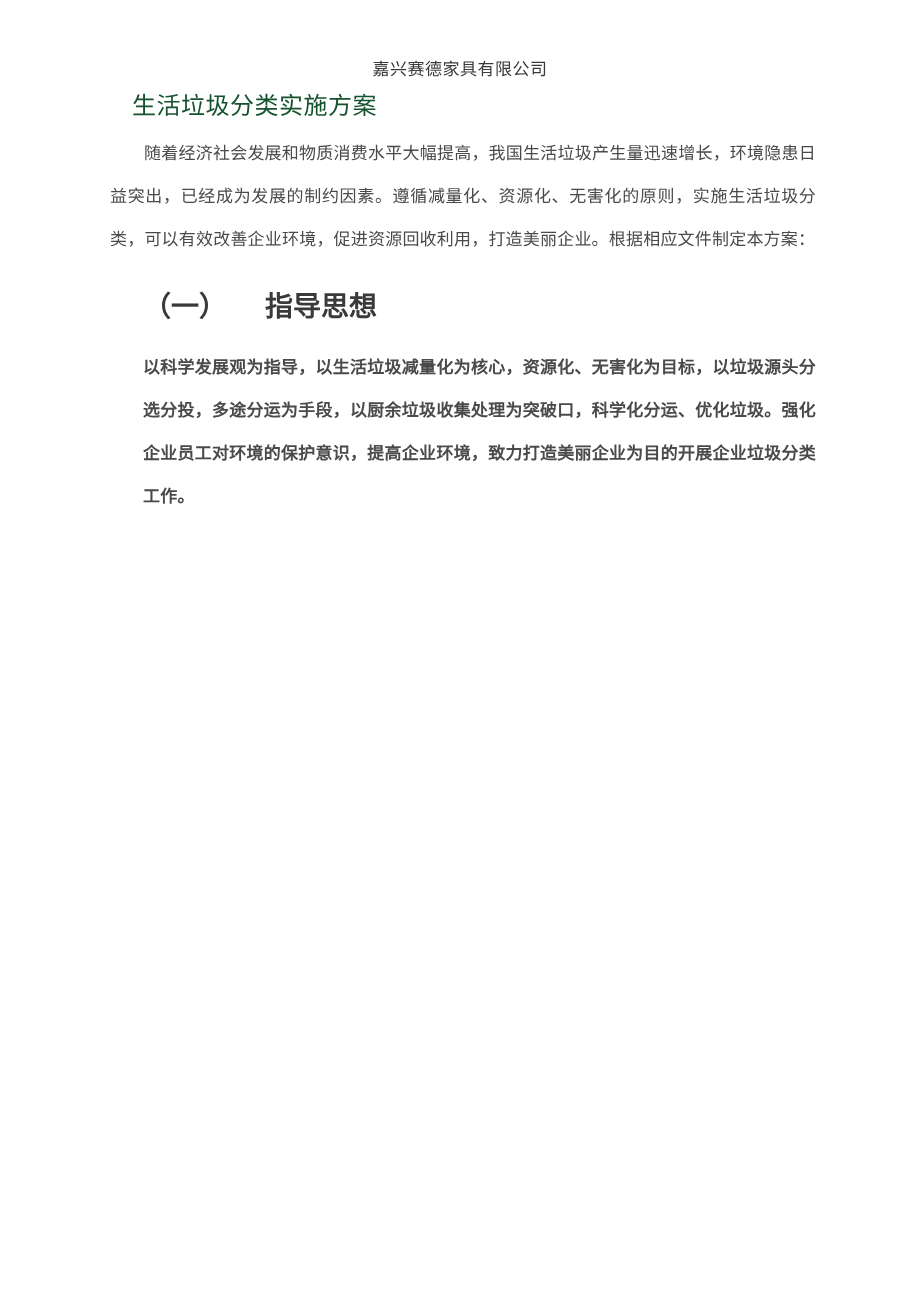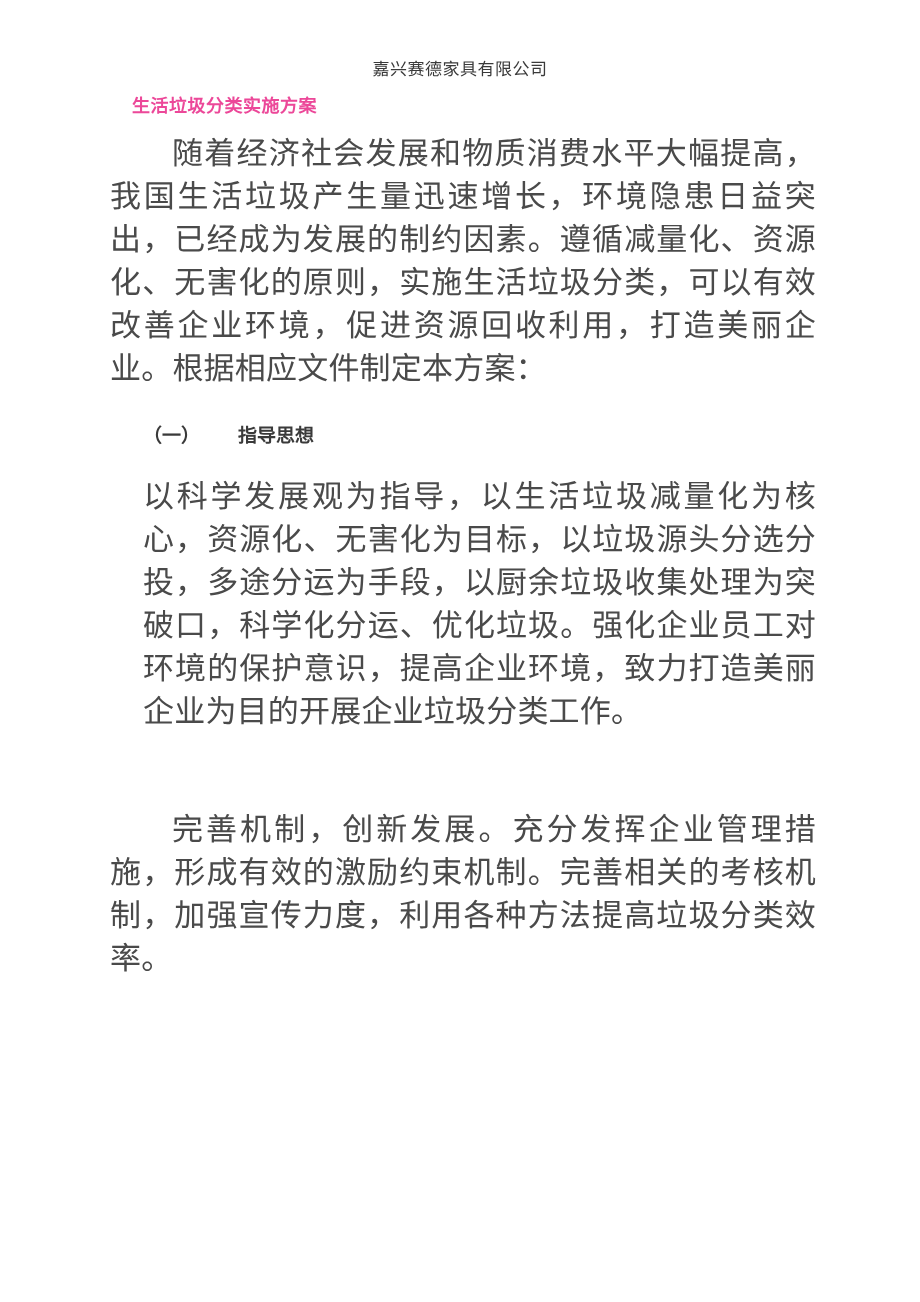--- a/index.html
+++ b/index.html
@@ -42,59 +42,60 @@
   .content {
     position: absolute;
     top: 86px;
     left: 110px;
     width: 706px;
   }
 
   
   .doc-title {
     font-family: "DejaVu Sans", "Liberation Sans", sans-serif;
-    font-weight: bold;
-    font-size: 18px;
+    font-weight: normal;
+    font-size: 24px;
     line-height: 40px;
-    color: #ec4899;
+    color: #14532d;
     margin: 0 0 6px 0;
     padding-left: 22px;
     letter-spacing: 0.5px;
     white-space: nowrap;
   }
 
   
   .para {
     font-family: "DejaVu Serif", "Liberation Serif", serif;
-    font-size: 31px;
+    font-size: 17px;
     line-height: 43px;
     color: #4a4a4a;
     margin: 0;
     text-align: justify;
     text-justify: inter-ideograph;
     letter-spacing: 0.2px;
     word-break: break-all;
   }
   .para.indent {
     text-indent: 2em;
   }
   .para.noindent {
     text-indent: 0;
     padding-left: 33px;
+    font-weight: bold;
   }
 
   .spacer-sm { height: 14px; }
   .spacer-md { height: 20px; }
   .spacer-lg { height: 27px; }
 
   
   .section-heading {
     font-family: Liberation Serif, serif;
     font-weight: bold;
-    font-size: 19px;
+    font-size: 28px;
     line-height: 38px;
     color: #3a3a3a;
     margin: 0;
     padding-left: 33px;
     white-space: nowrap;
   }
   .section-heading .num {
     font-weight: bold;
   }
   .section-heading .tabgap {
@@ -129,16 +130,15 @@
 
 
     <div class="spacer-md"></div>
 
 
     <div class="spacer-sm"></div>
 
 
     <div class="spacer-sm"></div>
 
-    <p class="para indent">完善机制，创新发展。充分发挥企业管理措施，形成有效的激励约束机制。完善相关的考核机制，加强宣传力度，利用各种方法提高垃圾分类效率。</p>
 
   </div>
 </div>
 
 </body></html>

